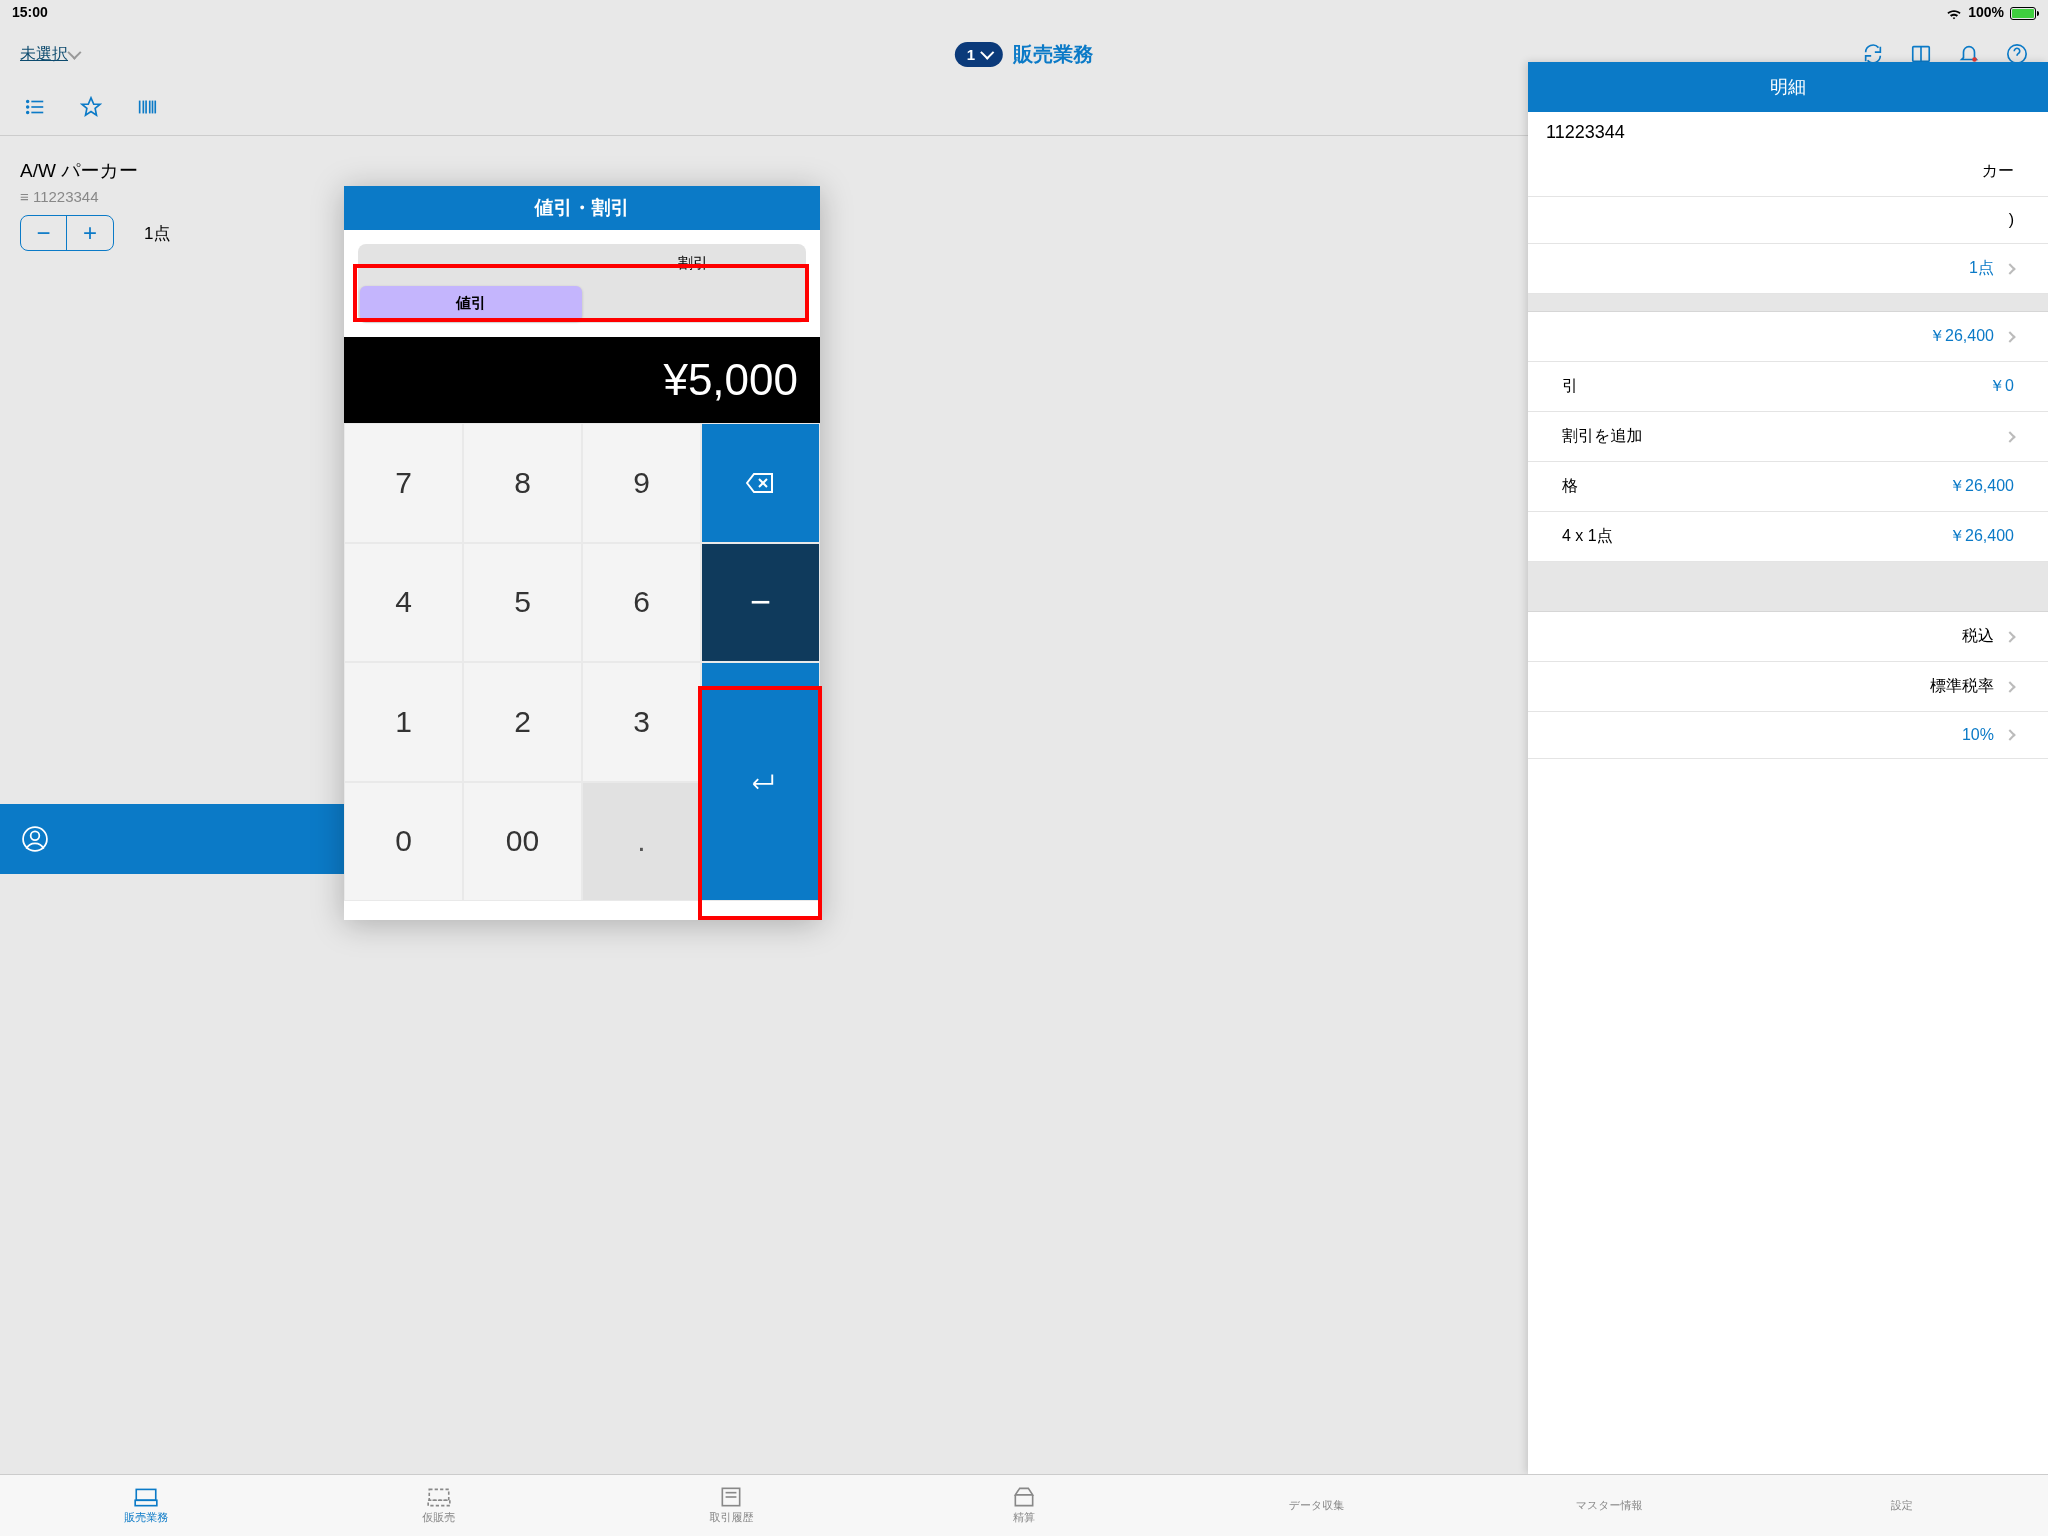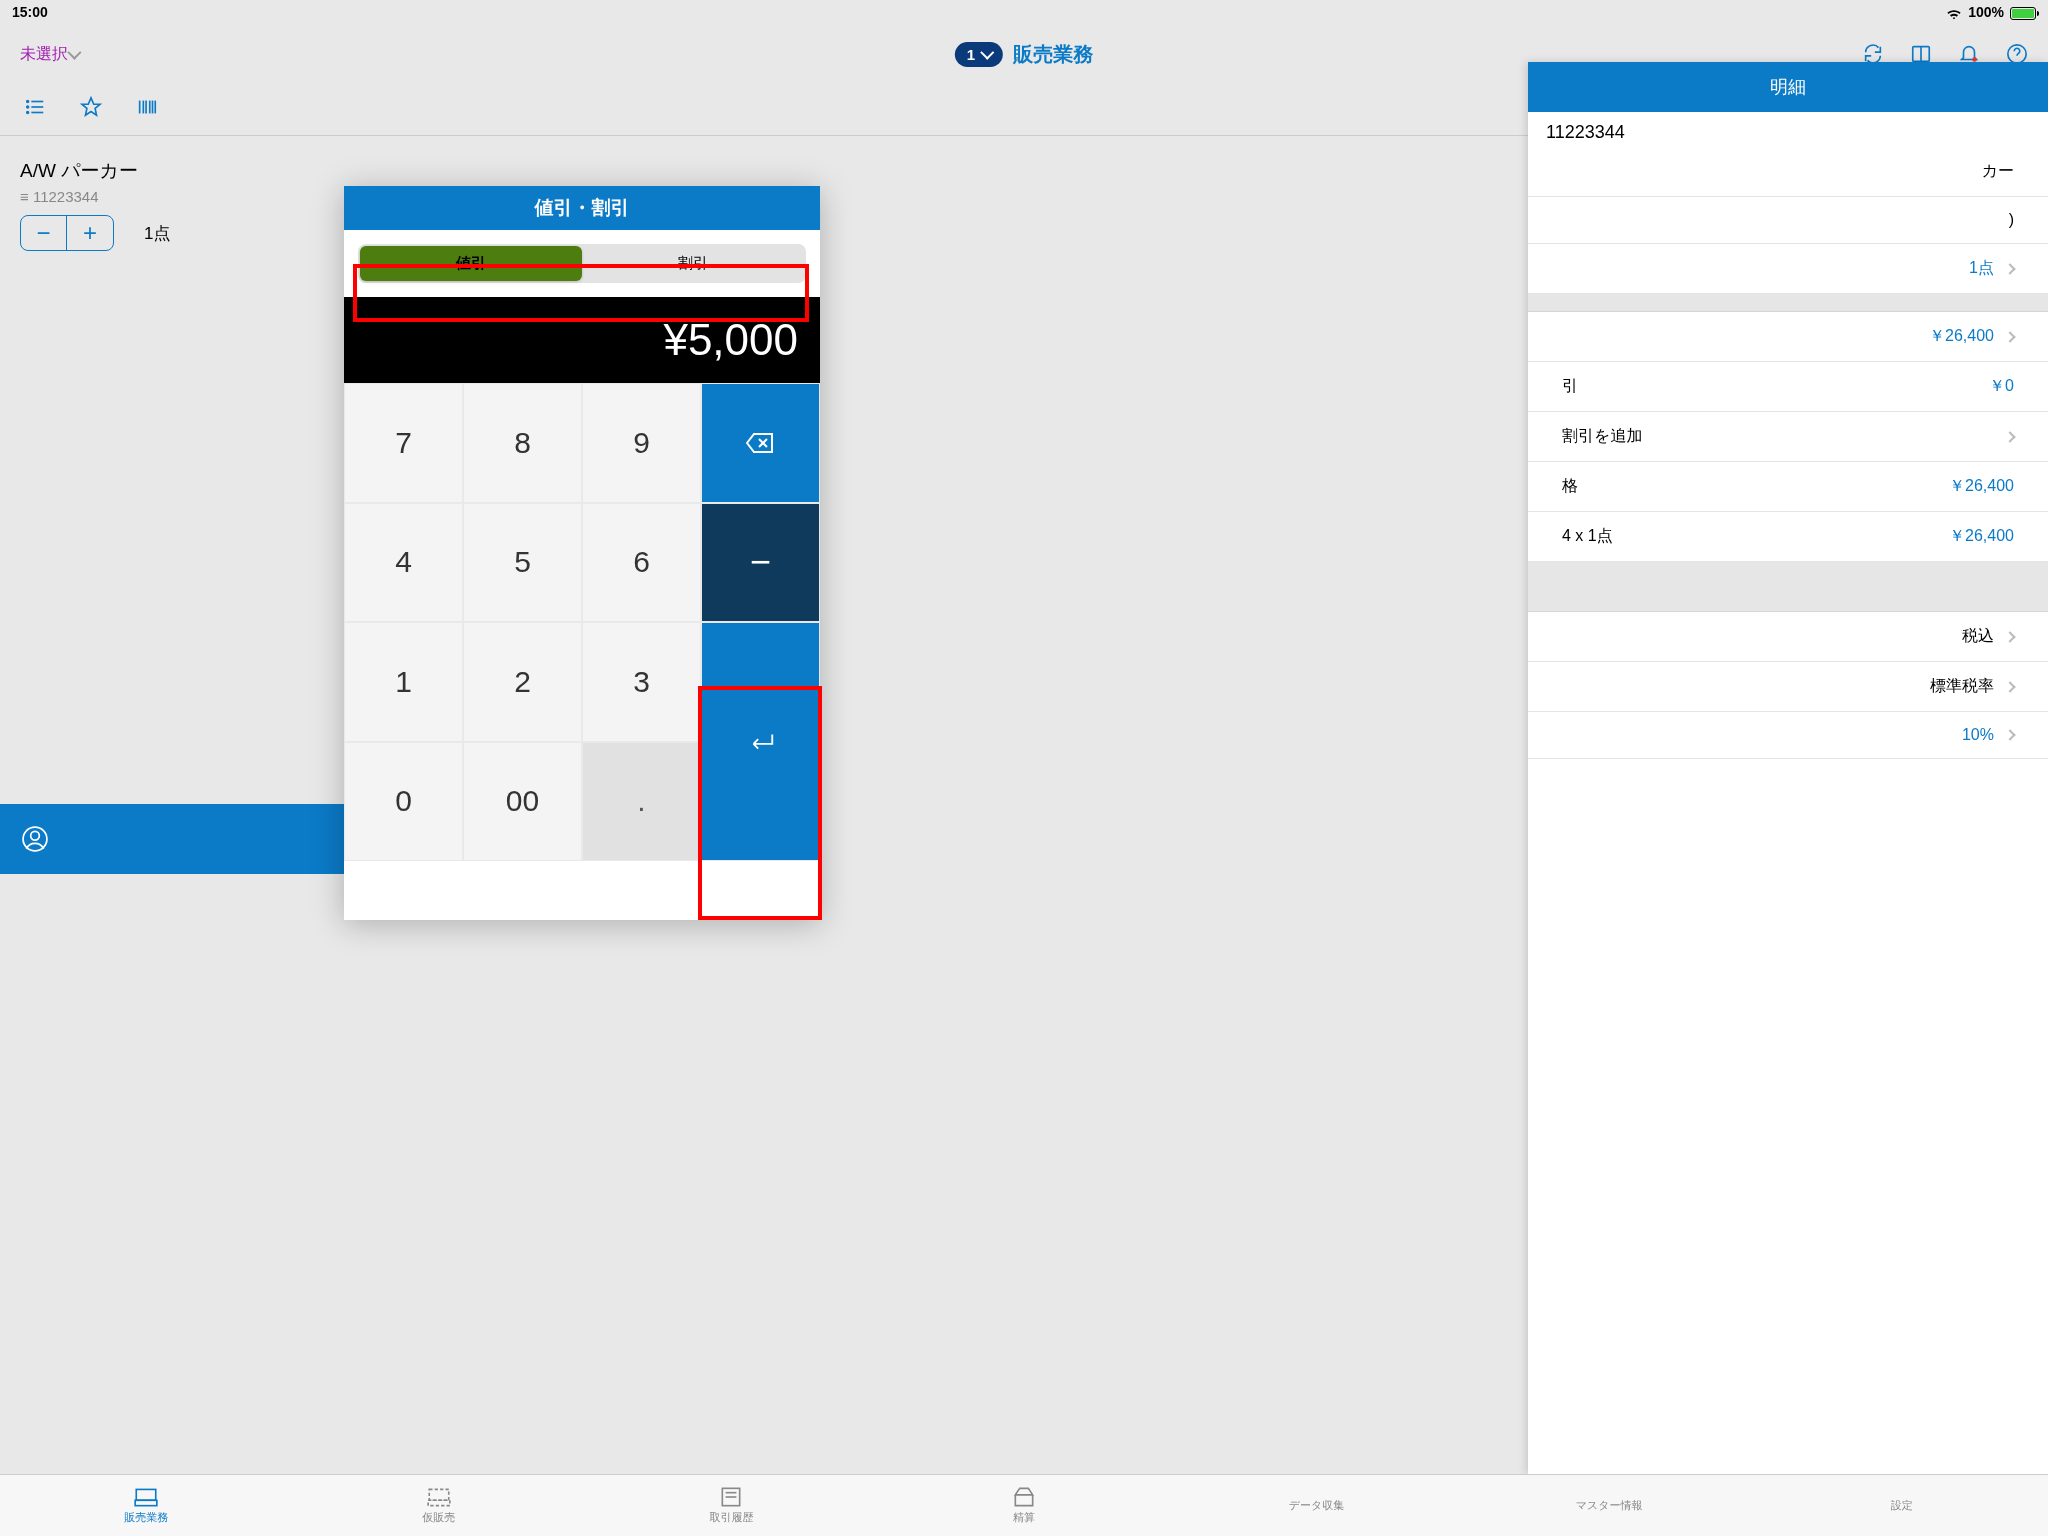--- a/index.html
+++ b/index.html
@@ -8,21 +8,21 @@
   
   .status-bar { position: absolute; top: 0; left: 0; right: 0; height: 24px; display: flex; align-items: center; justify-content: space-between; padding: 0 12px; font-size: 14px; font-weight: 600; }
   .status-right { display: flex; align-items: flex-end; gap: 6px; }
   .battery { width: 26px; height: 13px; border: 1.5px solid #000; border-radius: 3px; position: relative; }
   .battery::after { content: ""; position: absolute; right: -4px; top: 3px; width: 2px; height: 5px; background: #000; border-radius: 0 2px 2px 0; }
   .battery-fill { position: absolute; inset: 1px; background: #3fcf3f; border-radius: 1px; }
   .wifi { width: 16px; height: 12px; }
 
   
   .top-row { position: absolute; top: 32px; left: 0; right: 0; height: 44px; display: flex; align-items: center; padding: 0 20px; }
-  .top-left-sel { color: #a21caf; font-size: 16px; display: flex; align-items: center; gap: 0; }
+  .top-left-sel { color: #0c4a6e; font-size: 16px; display: flex; align-items: center; gap: 0; text-decoration: underline; }
   .chev-dn { width: 10px; height: 10px; border-right: 2px solid #999; border-bottom: 2px solid #999; transform: rotate(45deg) translateY(-2px); }
   .top-center { position: absolute; left: 50%; transform: translateX(-50%); display: flex; align-items: center; gap: 10px; }
   .pill { background: #0b3a7a; color: #fff; border-radius: 16px; padding: 4px 12px; font-size: 15px; font-weight: 600; display: flex; align-items: center; gap: 6px; }
   .pill .chev-dn { border-color: #fff; }
   .top-title { color: #0b7ac7; font-size: 20px; font-weight: 700; }
   .top-icons { position: absolute; right: 20px; display: flex; gap: 26px; }
   .top-ico { width: 22px; height: 22px; stroke: #0b7ac7; fill: none; stroke-width: 1.8; }
 
   
   .toolbar { position: absolute; top: 78px; left: 0; right: 0; height: 58px; display: flex; align-items: center; padding: 0 24px; gap: 34px; border-bottom: 1px solid #ccc; }
@@ -57,21 +57,21 @@
   .d-section { background: #e6e6e6; height: 18px; border-bottom: 1px solid #d6d6d6; }
   .d-val-blue { color: #0b7ac7; }
   .d-sku { font-size: 18px; font-weight: 500; padding: 10px 18px 4px; }
 
   
   .modal { position: absolute; left: 344px; top: 186px; width: 476px; height: 734px; background: #fff; box-shadow: 0 4px 30px rgba(0,0,0,.25); }
   .modal-header { height: 44px; background: #0b7ac7; color: #fff; display: flex; align-items: center; justify-content: center; font-size: 19px; font-weight: 600; }
   .seg-wrap { padding: 14px; }
   .seg { display: flex; border-radius: 8px; background: #e3e3e3; padding: 2px; }
   .seg-btn { flex: 1; text-align: center; padding: 8px 0; font-size: 15px; border-radius: 6px; }
-  .seg-btn.active { background: #4d7c0f; font-weight: 600; box-shadow: 0 1px 3px rgba(0,0,0,.2); }
+  .seg-btn.active { background: #c4b5fd; font-weight: 600; box-shadow: 0 1px 3px rgba(0,0,0,.2); margin-top: 40px; }
   .display { background: #000; color: #fff; text-align: right; padding: 18px 22px; font-size: 44px; font-weight: 300; }
   .keypad { display: grid; grid-template-columns: repeat(4, 1fr); grid-template-rows: repeat(4, 1fr); height: 478px; }
   .key { display: flex; align-items: center; justify-content: center; font-size: 30px; color: #333; background: #f4f4f4; border: 0.5px solid #e9e9e9; font-weight: 300; }
   .key.dark { background: #e1e1e1; color: #555; }
   .key.op-bs { background: #0b7ac7; color: #fff; }
   .key.op-minus { background: #0f3a5c; color: #fff; font-size: 36px; }
   .key.op-enter { background: #0b7ac7; color: #fff; grid-row: span 2; }
   .enter-glyph { width: 30px; height: 24px; stroke: #fff; fill: none; stroke-width: 2; }
 
   

